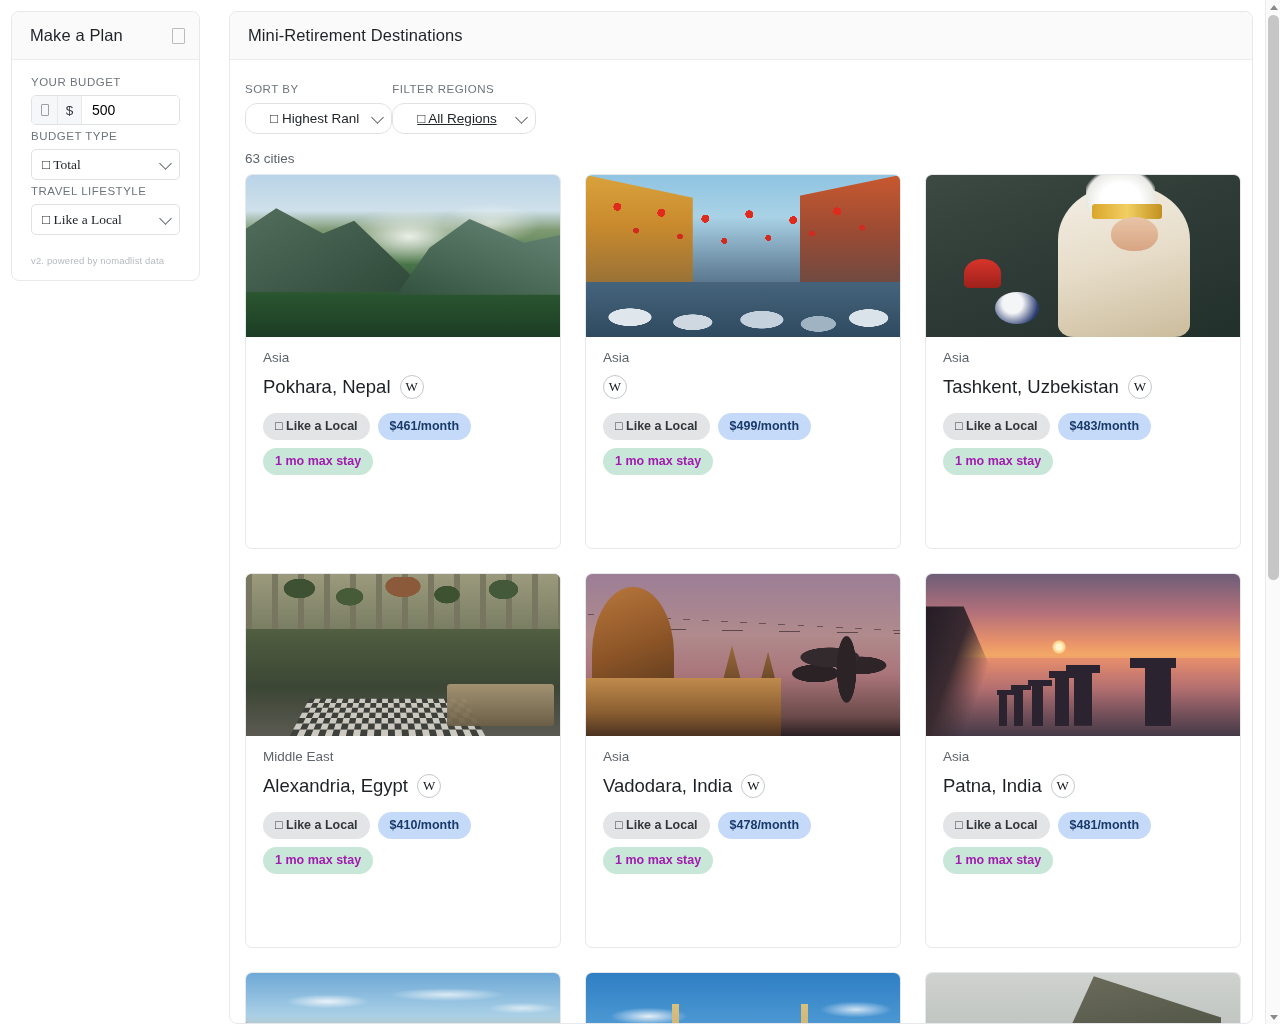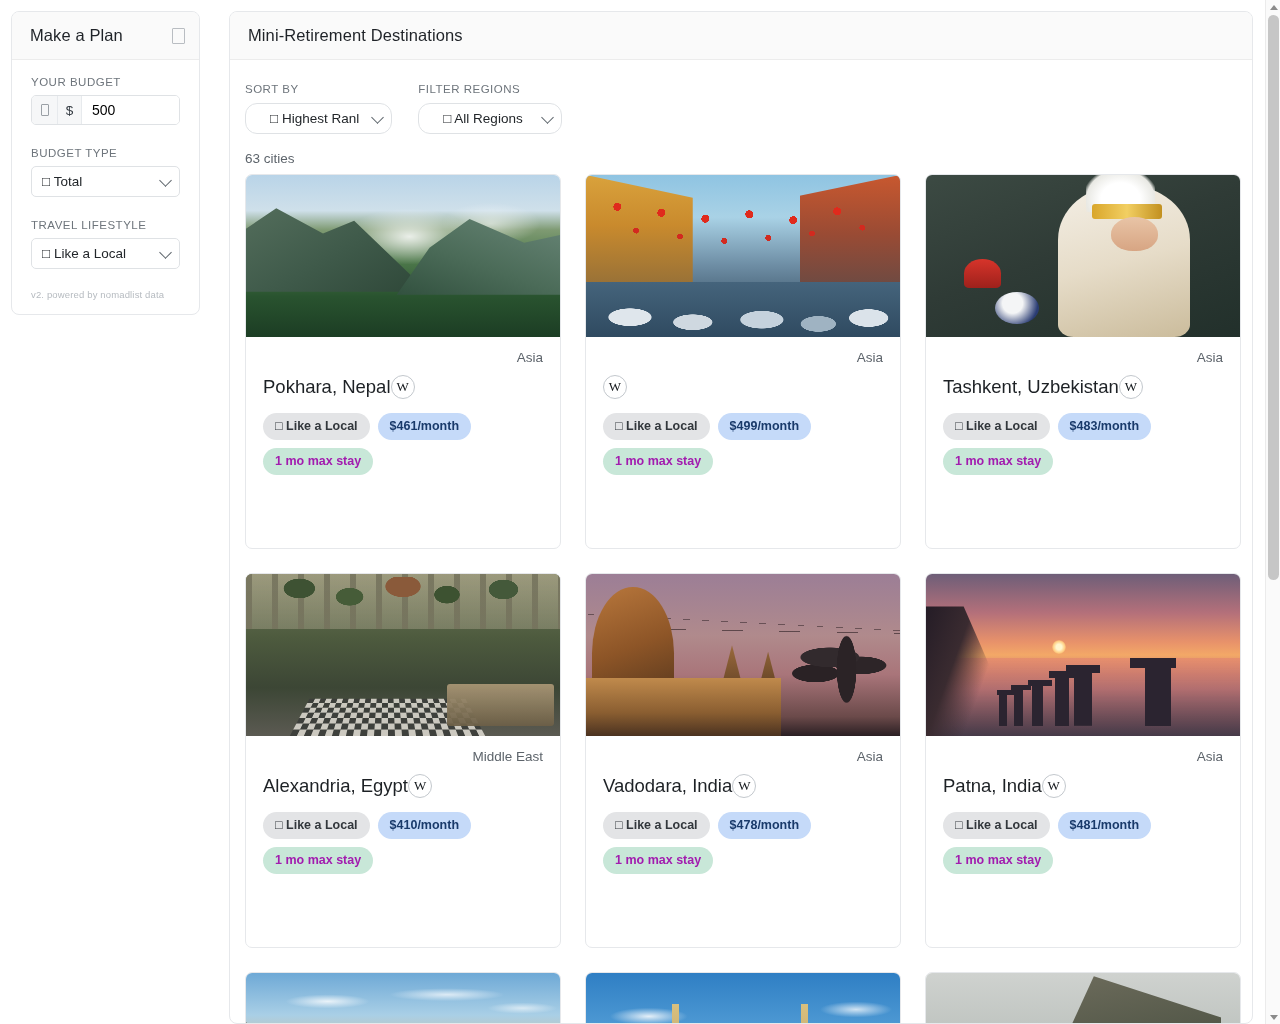--- a/index.html
+++ b/index.html
@@ -59,21 +59,21 @@
     font-size: 9px;
   }
   .sidebar-body { padding: 16px 19px 14px 19px; }
   .field-label {
     font-size: 11.5px;
     letter-spacing: .5px;
     color: #6e757c;
     text-transform: uppercase;
     margin-bottom: 7px;
   }
-  .field-label.spaced { margin-top: 22px; }
+  .field-label.spaced { margin-top: 5px; }
 
   .budget-input {
     display: flex;
     align-items: stretch;
     height: 30px;
     border: 1px solid #dfe2e5;
     border-radius: 5px;
     overflow: hidden;
     background: #fff;
   }
@@ -111,21 +111,21 @@
     height: 31px;
     border: 1px solid #dfe2e5;
     border-radius: 5px;
     background: #fff;
     display: flex;
     align-items: center;
     padding: 0 28px 0 10px;
     font-size: 13.5px;
     color: #22262a;
   }
-  .select-box .sel-txt { white-space: nowrap; overflow: hidden; }
+  .select-box .sel-txt { white-space: nowrap; overflow: hidden; font-family: Liberation Serif, serif; }
   .chev {
     position: absolute;
     right: 9px; top: 50%;
     width: 9px; height: 9px;
     margin-top: -6px;
     border-right: 1.6px solid #5d646b;
     border-bottom: 1.6px solid #5d646b;
     transform: rotate(45deg);
   }
   .sidebar-foot {
@@ -158,21 +158,20 @@
     padding: 0 18px;
   }
   .main-title {
     font-size: 16.5px;
     color: #1f2328;
     letter-spacing: .1px;
   }
   .main-body { padding: 23px 0 0 15px; }
   .controls {
     display: flex;
-    gap: 26px;
   }
   .control-group { }
   .control-label {
     font-size: 11.5px;
     letter-spacing: .5px;
     color: #6e757c;
     text-transform: uppercase;
     margin-bottom: 8px;
   }
   .ctl-select {
@@ -183,21 +182,21 @@
     border-radius: 12px;
     background: #fff;
     display: flex;
     align-items: center;
     padding: 0 32px 0 24px;
     font-size: 13.5px;
     color: #22262a;
     white-space: nowrap;
     overflow: hidden;
   }
-  .ctl-select.wide { min-width: 144px; }
+  .ctl-select.wide { min-width: 144px; text-decoration: underline; }
   .count-line {
     margin-top: 17px;
     font-size: 13.5px;
     color: #5d646b;
   }
 
   
   .grid {
     margin-top: 8px;
     display: grid;
@@ -210,29 +209,30 @@
     background: #fff;
     overflow: hidden;
     height: 375px;
   }
   .card-img {
     height: 162px;
     width: 100%;
     position: relative;
     overflow: hidden;
   }
-  .card-body { padding: 13px 17px 0 17px; text-align: right; }
+  .card-body { padding: 13px 17px 0 17px; }
   .region {
     font-size: 13.5px;
     color: #5d646b;
     margin-bottom: 10px;
   }
   .city-row {
     display: flex;
     align-items: center;
+    gap: 9px;
     margin-bottom: 14px;
   }
   .city-name {
     font-size: 18.5px;
     color: #1d2125;
     line-height: 1.16;
     font-weight: 400;
   }
   .wiki {
     flex: 0 0 auto;

